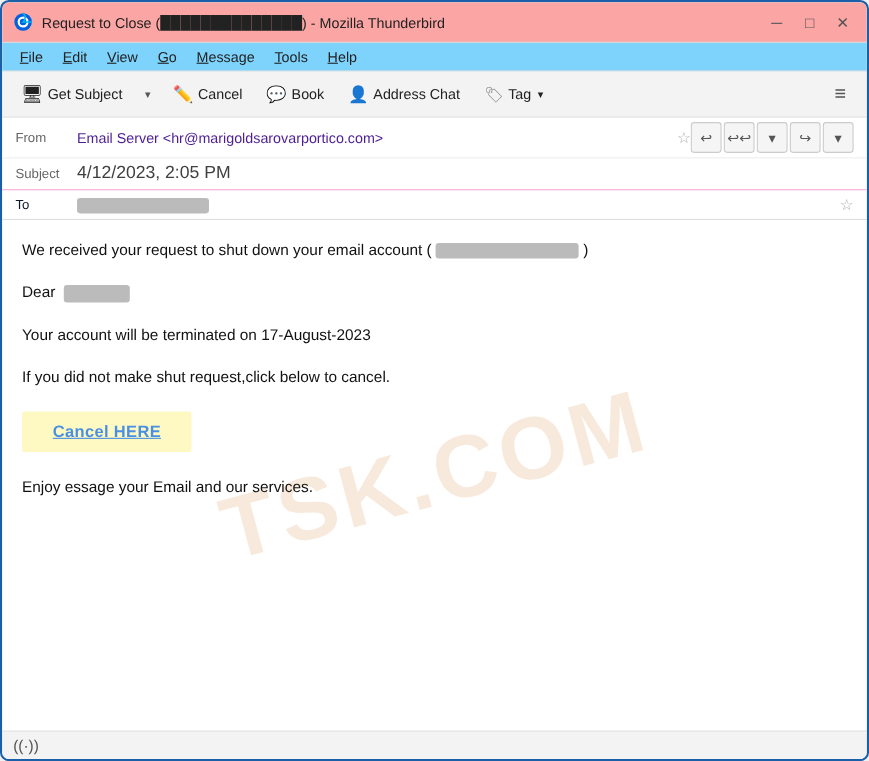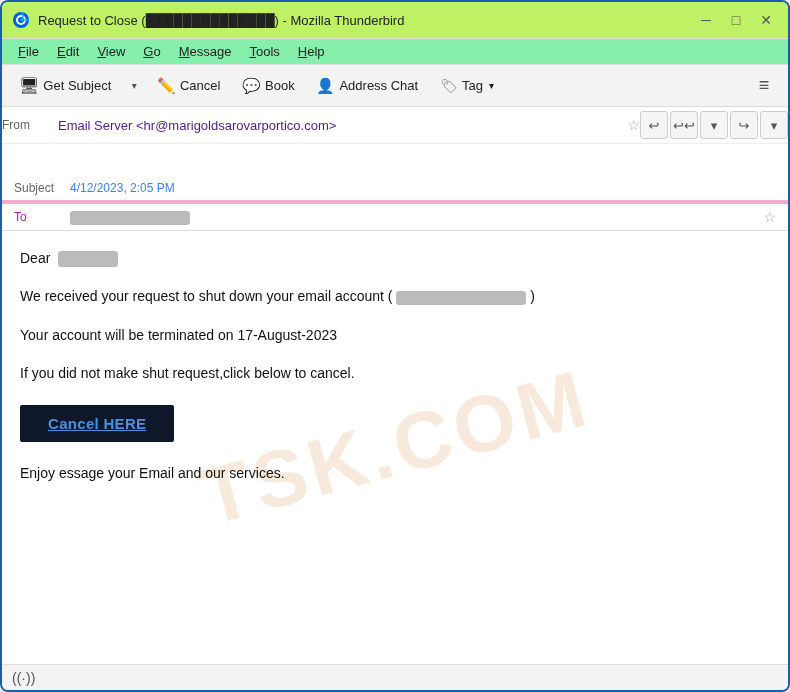--- a/index.html
+++ b/index.html
@@ -20,21 +20,21 @@
       border-radius: 8px;
       overflow: hidden;
       display: flex;
       flex-direction: column;
       height: 100%;
       background: #fff;
     }
 
     
     .title-bar {
-      background: #bef264;
+      background: #fca5a5;
       display: flex;
       align-items: center;
       padding: 6px 10px;
       border-bottom: 1px solid #ddd;
       min-height: 36px;
     }
     .title-bar-icon {
       width: 18px;
       height: 18px;
       margin-right: 8px;
@@ -61,21 +61,21 @@
       display: flex;
       align-items: center;
       justify-content: center;
       font-size: 14px;
       color: #555;
       border-radius: 3px;
     }
 
     
     .menu-bar {
-      background: #86efac;
+      background: #7dd3fc;
       display: flex;
       padding: 2px 8px;
       border-bottom: 1px solid #ddd;
       gap: 2px;
     }
     .menu-item {
       padding: 3px 8px;
       cursor: pointer;
       font-size: 13px;
       color: #222;
@@ -161,21 +161,21 @@
       flex-shrink: 0;
     }
     .header-value {
       flex: 1;
       font-size: 13px;
       color: #4c1d95;
     }
     .header-row-with-nav {
       display: flex;
       align-items: center;
-      padding: 4px 0;
+      padding: 4px 12px;
       border-bottom: 1px solid #eee;
       justify-content: center;
     }
     .header-nav-area {
       display: flex;
       align-items: center;
       gap: 2px;
       margin-left: auto;
     }
     .nav-btn {
@@ -193,50 +193,49 @@
     }
     .star-icon {
       color: #aaa;
       margin-left: 6px;
       font-size: 14px;
       cursor: pointer;
     }
 
     .subject-row {
       display: flex;
-      align-items: flex-end;
+      align-items: center;
       padding: 5px 12px;
-      border-bottom: 4px solid #f9a8d4;
+      border-bottom: 1px solid #f9a8d4;
     }
     .subject-label {
       color: #666;
       font-size: 12px;
       width: 56px;
       flex-shrink: 0;
     }
     .subject-value {
       flex: 1;
       font-size: 13px;
       font-weight: 600;
       color: #111;
     }
     .subject-date {
-      font-size: 12px;
-      color: #3b82f6;
+      font-size: 16px;
+      color: #404040;
       white-space: nowrap;
-      margin-top: 32px;
     }
 
     .to-row {
       display: flex;
       align-items: center;
       padding: 5px 12px;
     }
     .to-label {
-      color: #a21caf;
+      color: #0f172a;
       font-size: 12px;
       width: 56px;
       flex-shrink: 0;
     }
     .to-value {
       flex: 1;
       font-size: 13px;
       color: #222;
     }
 
@@ -293,21 +292,21 @@
       margin-bottom: 16px;
       font-size: 14px;
       color: #111;
     }
 
     .cancel-btn-wrap {
       margin: 20px 0 20px 0;
     }
     .cancel-btn {
       display: inline-block;
-      background: #0f172a;
+      background: #fef9c3;
       color: #4a90e2;
       font-size: 15px;
       font-weight: bold;
       padding: 10px 28px;
       text-decoration: underline;
       border-radius: 2px;
       cursor: pointer;
       border: none;
       letter-spacing: 0.3px;
     }
@@ -427,30 +426,30 @@
     </div>
 
   </div>
 
   <div class="msg-body">
     <div class="watermark">TSK.COM</div>
 
     <div class="msg-content">
 
       <p class="msg-para">
-        <span>Dear</span>
-        <span class="dear-name"></span>
-      </p>
-
-      <p class="msg-para">
         <span>We received your request to shut down your email account (</span>
         <span class="blurred-text" style="width:130px;">&nbsp;</span>
         <span>)</span>
       </p>
 
+      <p class="msg-para">
+        <span>Dear</span>
+        <span class="dear-name"></span>
+      </p>
+
       <p class="msg-para">Your account will be terminated on 17-August-2023</p>
 
       <p class="msg-para">If you did not make shut request,click below to cancel.</p>
 
       <div class="cancel-btn-wrap">
         <button class="cancel-btn">Cancel HERE</button>
       </div>
 
       <p class="msg-para">Enjoy essage your Email and our services.</p>
 

